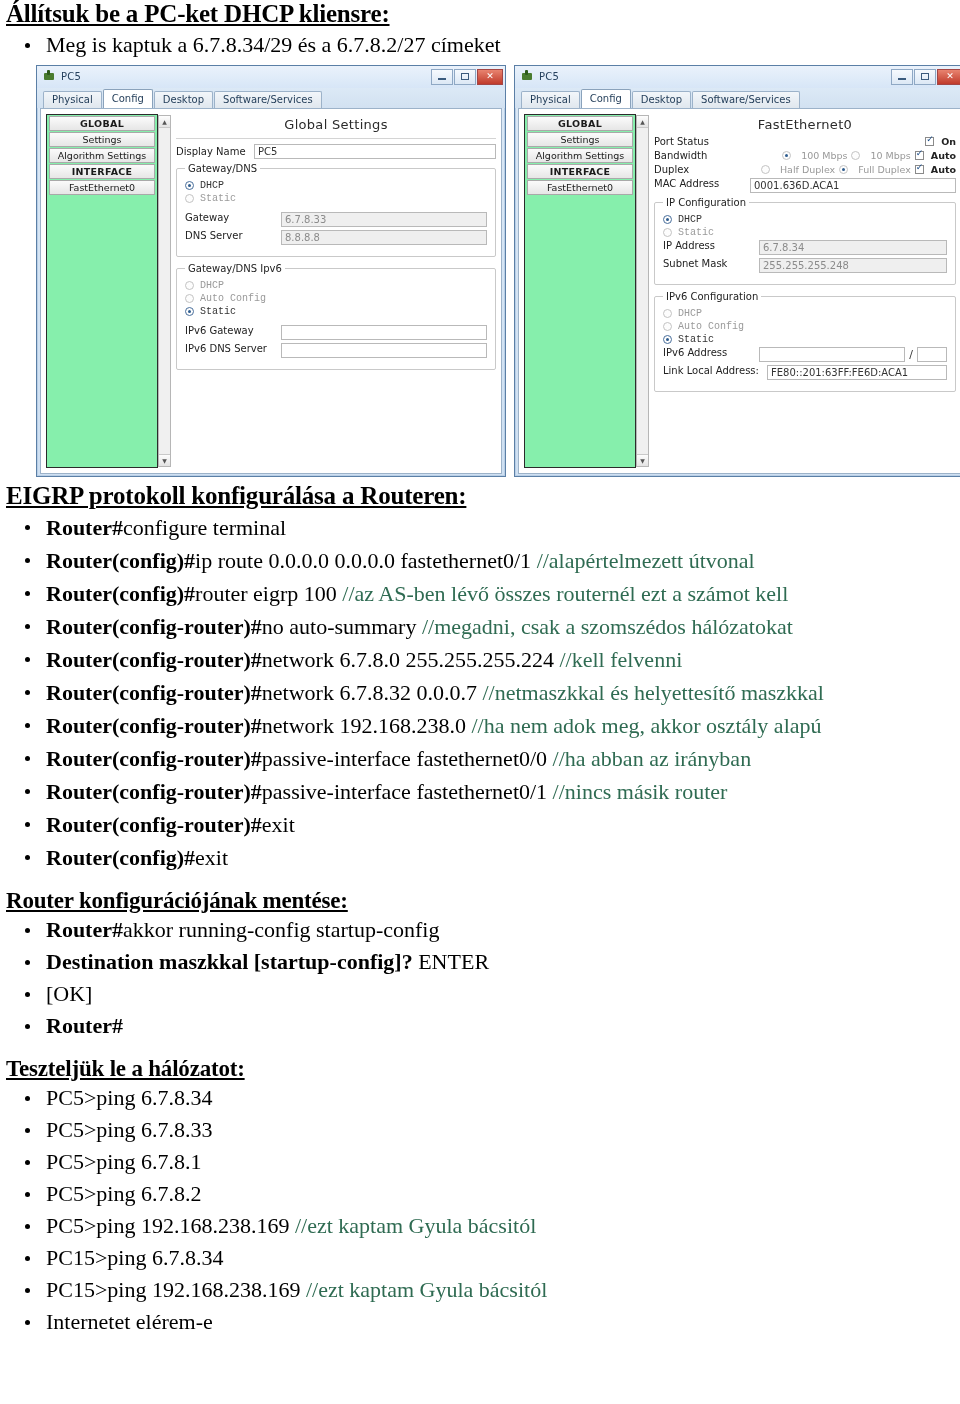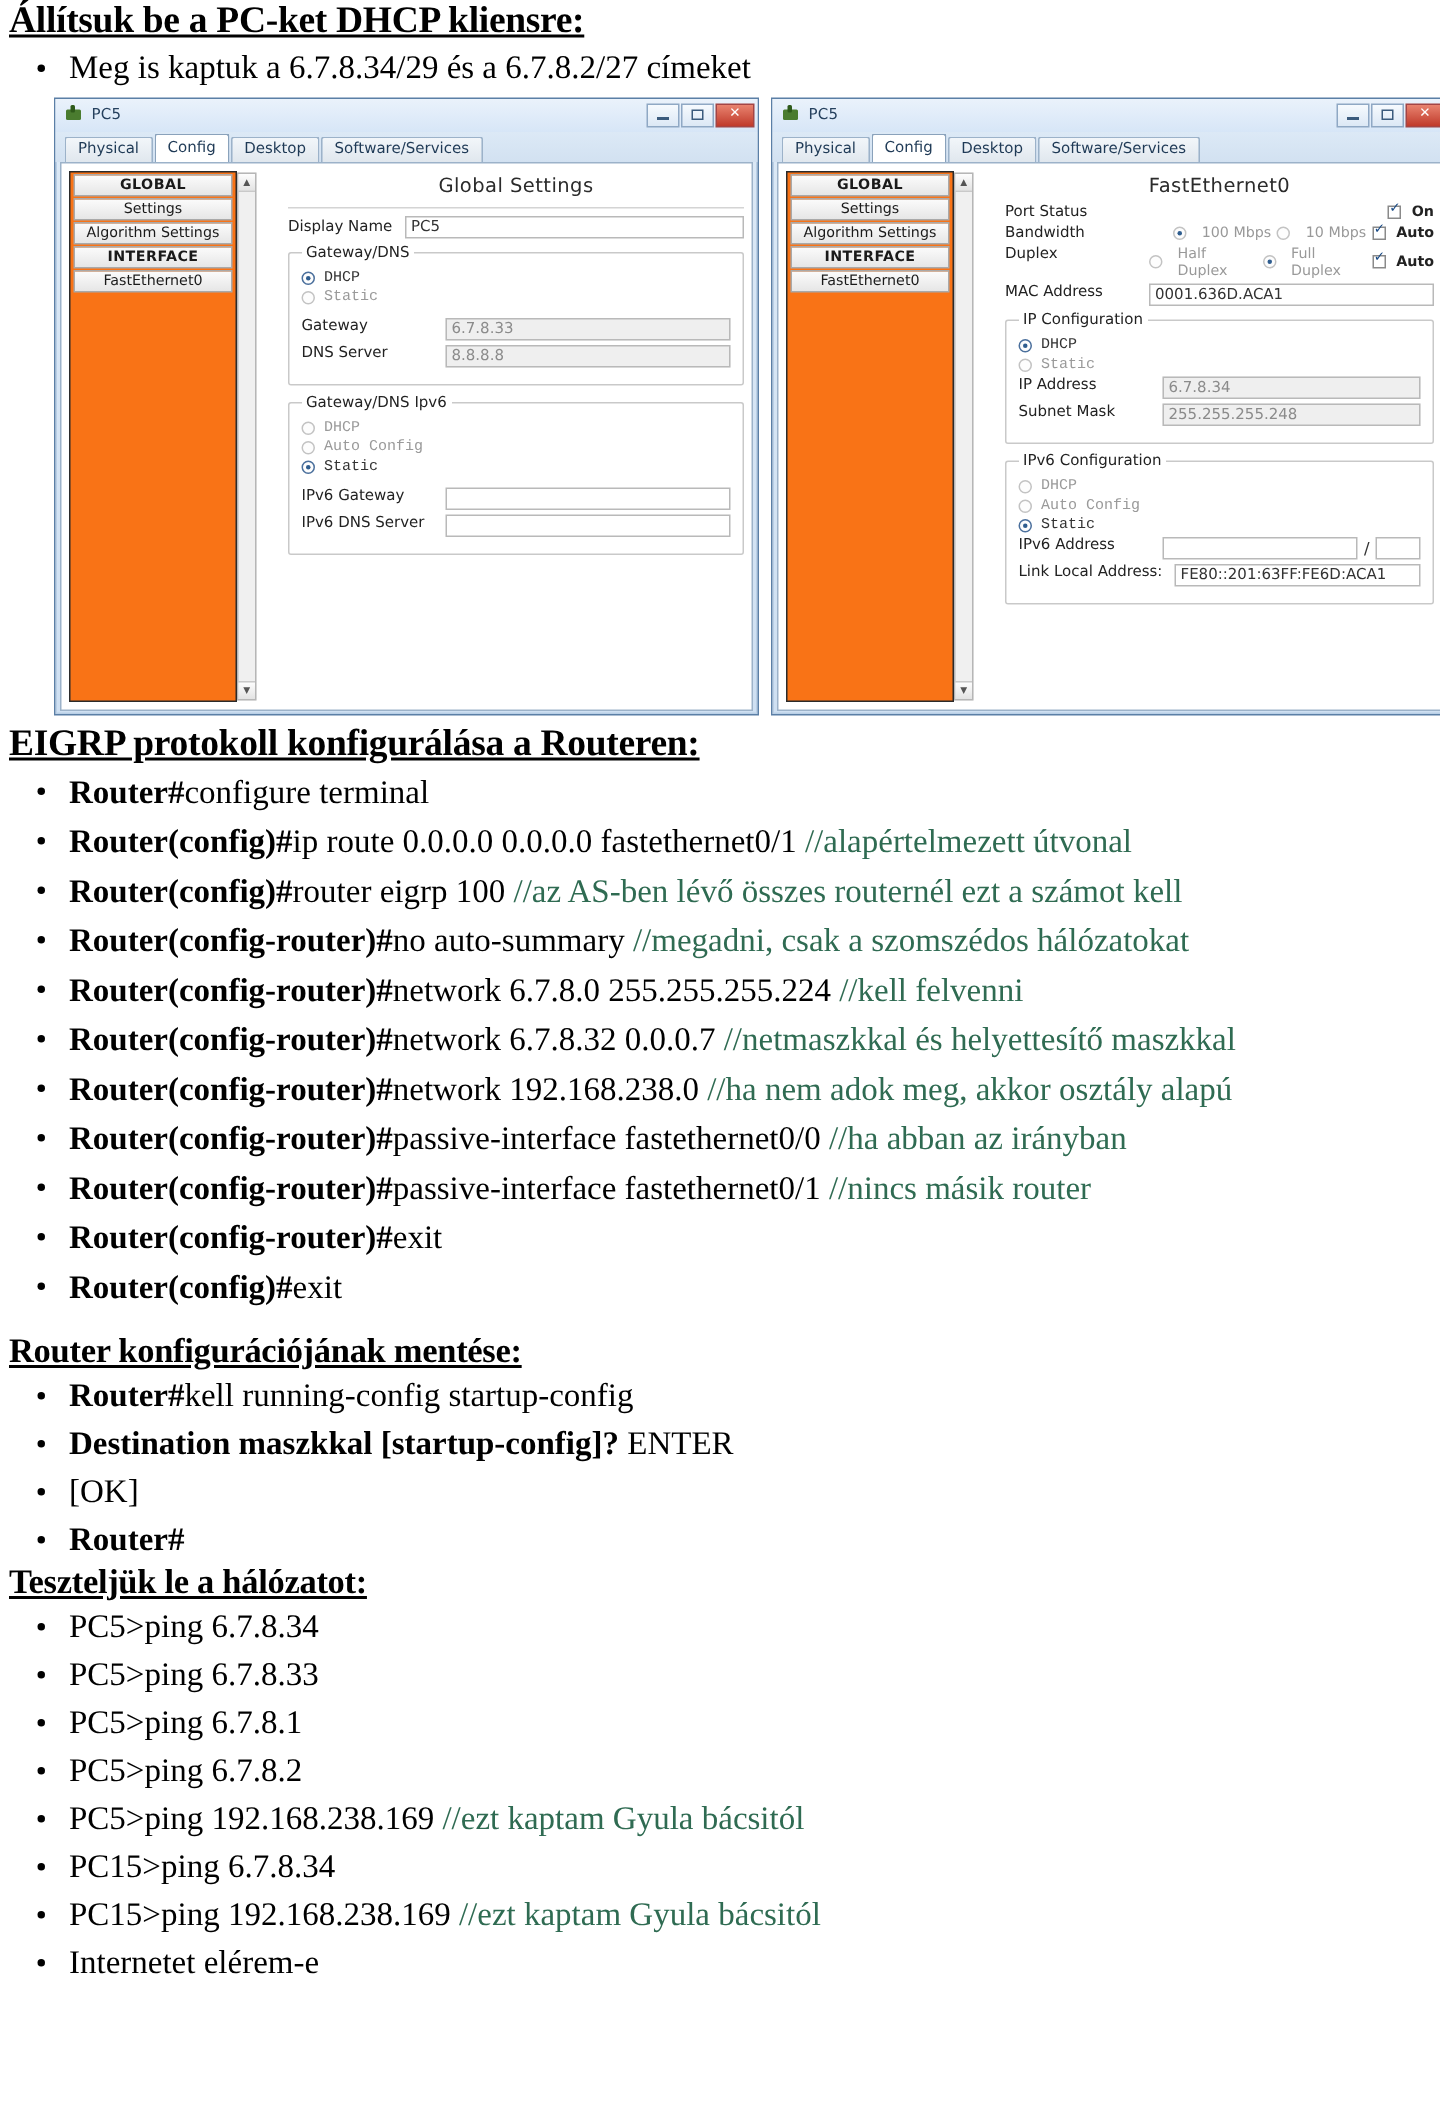--- a/index.html
+++ b/index.html
@@ -124,24 +124,24 @@
     margin:0 3px 3px 3px;
     border:1px solid #9cb2c9;
     display:flex;
     padding:5px;
   }
 
   
   .nav-col {
     width:112px; flex:0 0 auto;
     border:1px solid #2b2b2b;
-    background:#f97316;
+    background:#86efac;
     display:flex; flex-direction:column;
     position:relative;
-    margin-right:20px;
+    margin-right:4px;
   }
   .nav-btn {
     margin:1px 2px 0 2px;
     height:15px;
     border:1px solid #a9a9a9;
     background:linear-gradient(#fbfbfb,#e6e6e6);
     font-size:9.5px; color:#1a1a1a;
     display:flex; align-items:center; justify-content:center;
     font-family:"DejaVu Sans", sans-serif;
   }
@@ -489,27 +489,27 @@
       <li><span class="cmd-b">Router(config-router)#</span><span>network 6.7.8.32 0.0.0.7 </span><span class="cmt">//netmaszkkal és helyettesítő maszkkal</span></li>
       <li><span class="cmd-b">Router(config-router)#</span><span>network 192.168.238.0 </span><span class="cmt">//ha nem adok meg, akkor osztály alapú</span></li>
       <li><span class="cmd-b">Router(config-router)#</span><span>passive-interface fastethernet0/0 </span><span class="cmt">//ha abban az irányban</span></li>
       <li><span class="cmd-b">Router(config-router)#</span><span>passive-interface fastethernet0/1 </span><span class="cmt">//nincs másik router</span></li>
       <li><span class="cmd-b">Router(config-router)#</span><span>exit</span></li>
       <li><span class="cmd-b">Router(config)#</span><span>exit</span></li>
     </ul>
 
   <h2 class="section-title small" style="margin-top:14px">Router konfigurációjának mentése:</h2>
   <ul class="bullets">
-      <li><span class="cmd-b">Router#</span><span>kell running-config startup-config</span></li>
+      <li><span class="cmd-b">Router#</span><span>akkor running-config startup-config</span></li>
       <li><span class="cmd-b">Destination maszkkal [startup-config]? </span><span>ENTER</span></li>
       <li><span>[OK]</span></li>
       <li><span class="cmd-b">Router#</span></li>
     </ul>
 
-  <h2 class="section-title small" style="">Teszteljük le a hálózatot:</h2>
+  <h2 class="section-title small" style="margin-top:14px">Teszteljük le a hálózatot:</h2>
   <ul class="bullets">
       <li><span>PC5&gt;ping 6.7.8.34</span></li>
       <li><span>PC5&gt;ping 6.7.8.33</span></li>
       <li><span>PC5&gt;ping 6.7.8.1</span></li>
       <li><span>PC5&gt;ping 6.7.8.2</span></li>
       <li><span>PC5&gt;ping 192.168.238.169 </span><span class="cmt">//ezt kaptam Gyula bácsitól</span></li>
       <li><span>PC15&gt;ping 6.7.8.34</span></li>
       <li><span>PC15&gt;ping 192.168.238.169 </span><span class="cmt">//ezt kaptam Gyula bácsitól</span></li>
       <li><span>Internetet elérem-e</span></li>
     </ul>

